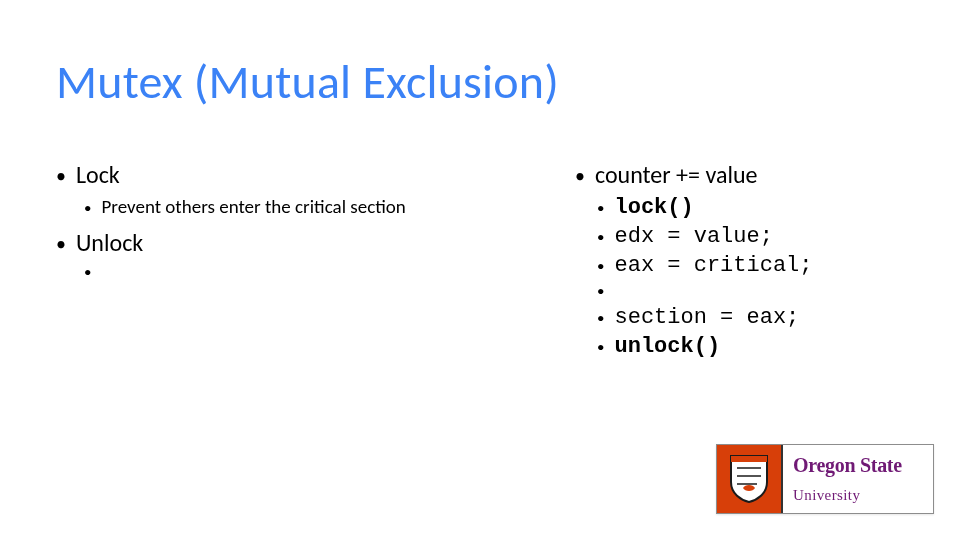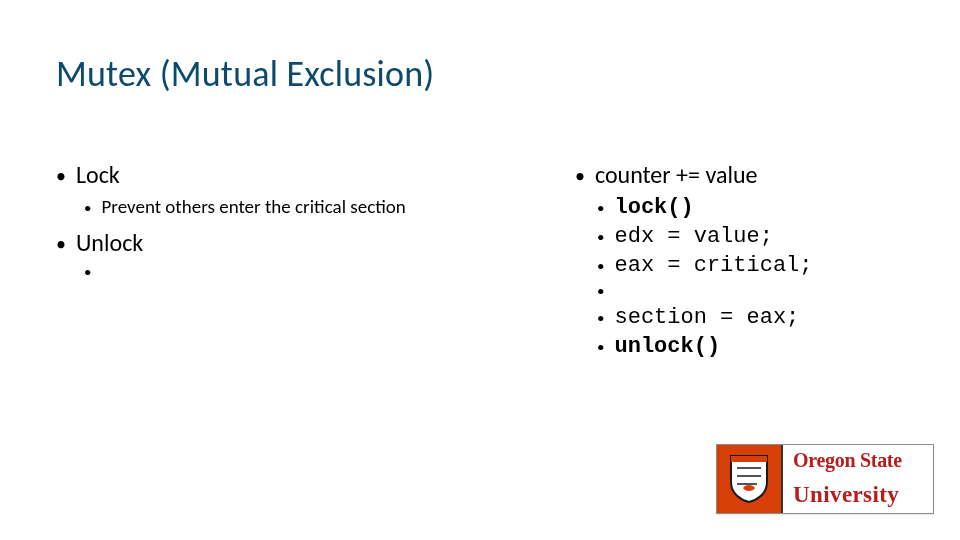--- a/index.html
+++ b/index.html
@@ -8,23 +8,23 @@
     height: 540px;
     background: #ffffff;
     font-family: Calibri, "Segoe UI", Arial, sans-serif;
     position: relative;
     overflow: hidden;
   }
   .title {
     position: absolute;
     top: 52px;
     left: 56px;
-    font-size: 36px;
+    font-size: 48px;
     font-weight: 400;
-    color: #0c4a6e;
+    color: #3b82f6;
     letter-spacing: 0.2px;
   }
   .left-col {
     position: absolute;
     top: 160px;
     left: 56px;
     width: 500px;
     color: #000;
   }
   .right-col {
@@ -63,24 +63,24 @@
   }
   .logo-shield svg { width: 44px; height: 50px; }
   .logo-text {
     flex: 1;
     display:flex;
     flex-direction:column;
     justify-content:center;
     padding-left: 10px;
     line-height: 1.05;
     font-family: Georgia, "Times New Roman", serif;
-    color: #b91c1c;
+    color: #701a75;
   }
   .logo-line1 { font-size: 20px; font-weight: 600; letter-spacing: -0.3px; }
-  .logo-line2 { font-size: 23px; font-weight: 700; letter-spacing: 0.4px; margin-top: 12px; }
+  .logo-line2 { font-size: 15px; font-weight: 400; letter-spacing: 0.4px; margin-top: 12px; }
 </style>
 </head>
 <body>
 
 <div class="title">Mutex (Mutual Exclusion)</div>
 
 <div class="left-col">
   <div class="b1">
     <span class="dot">•</span>
     <span>Lock</span>

